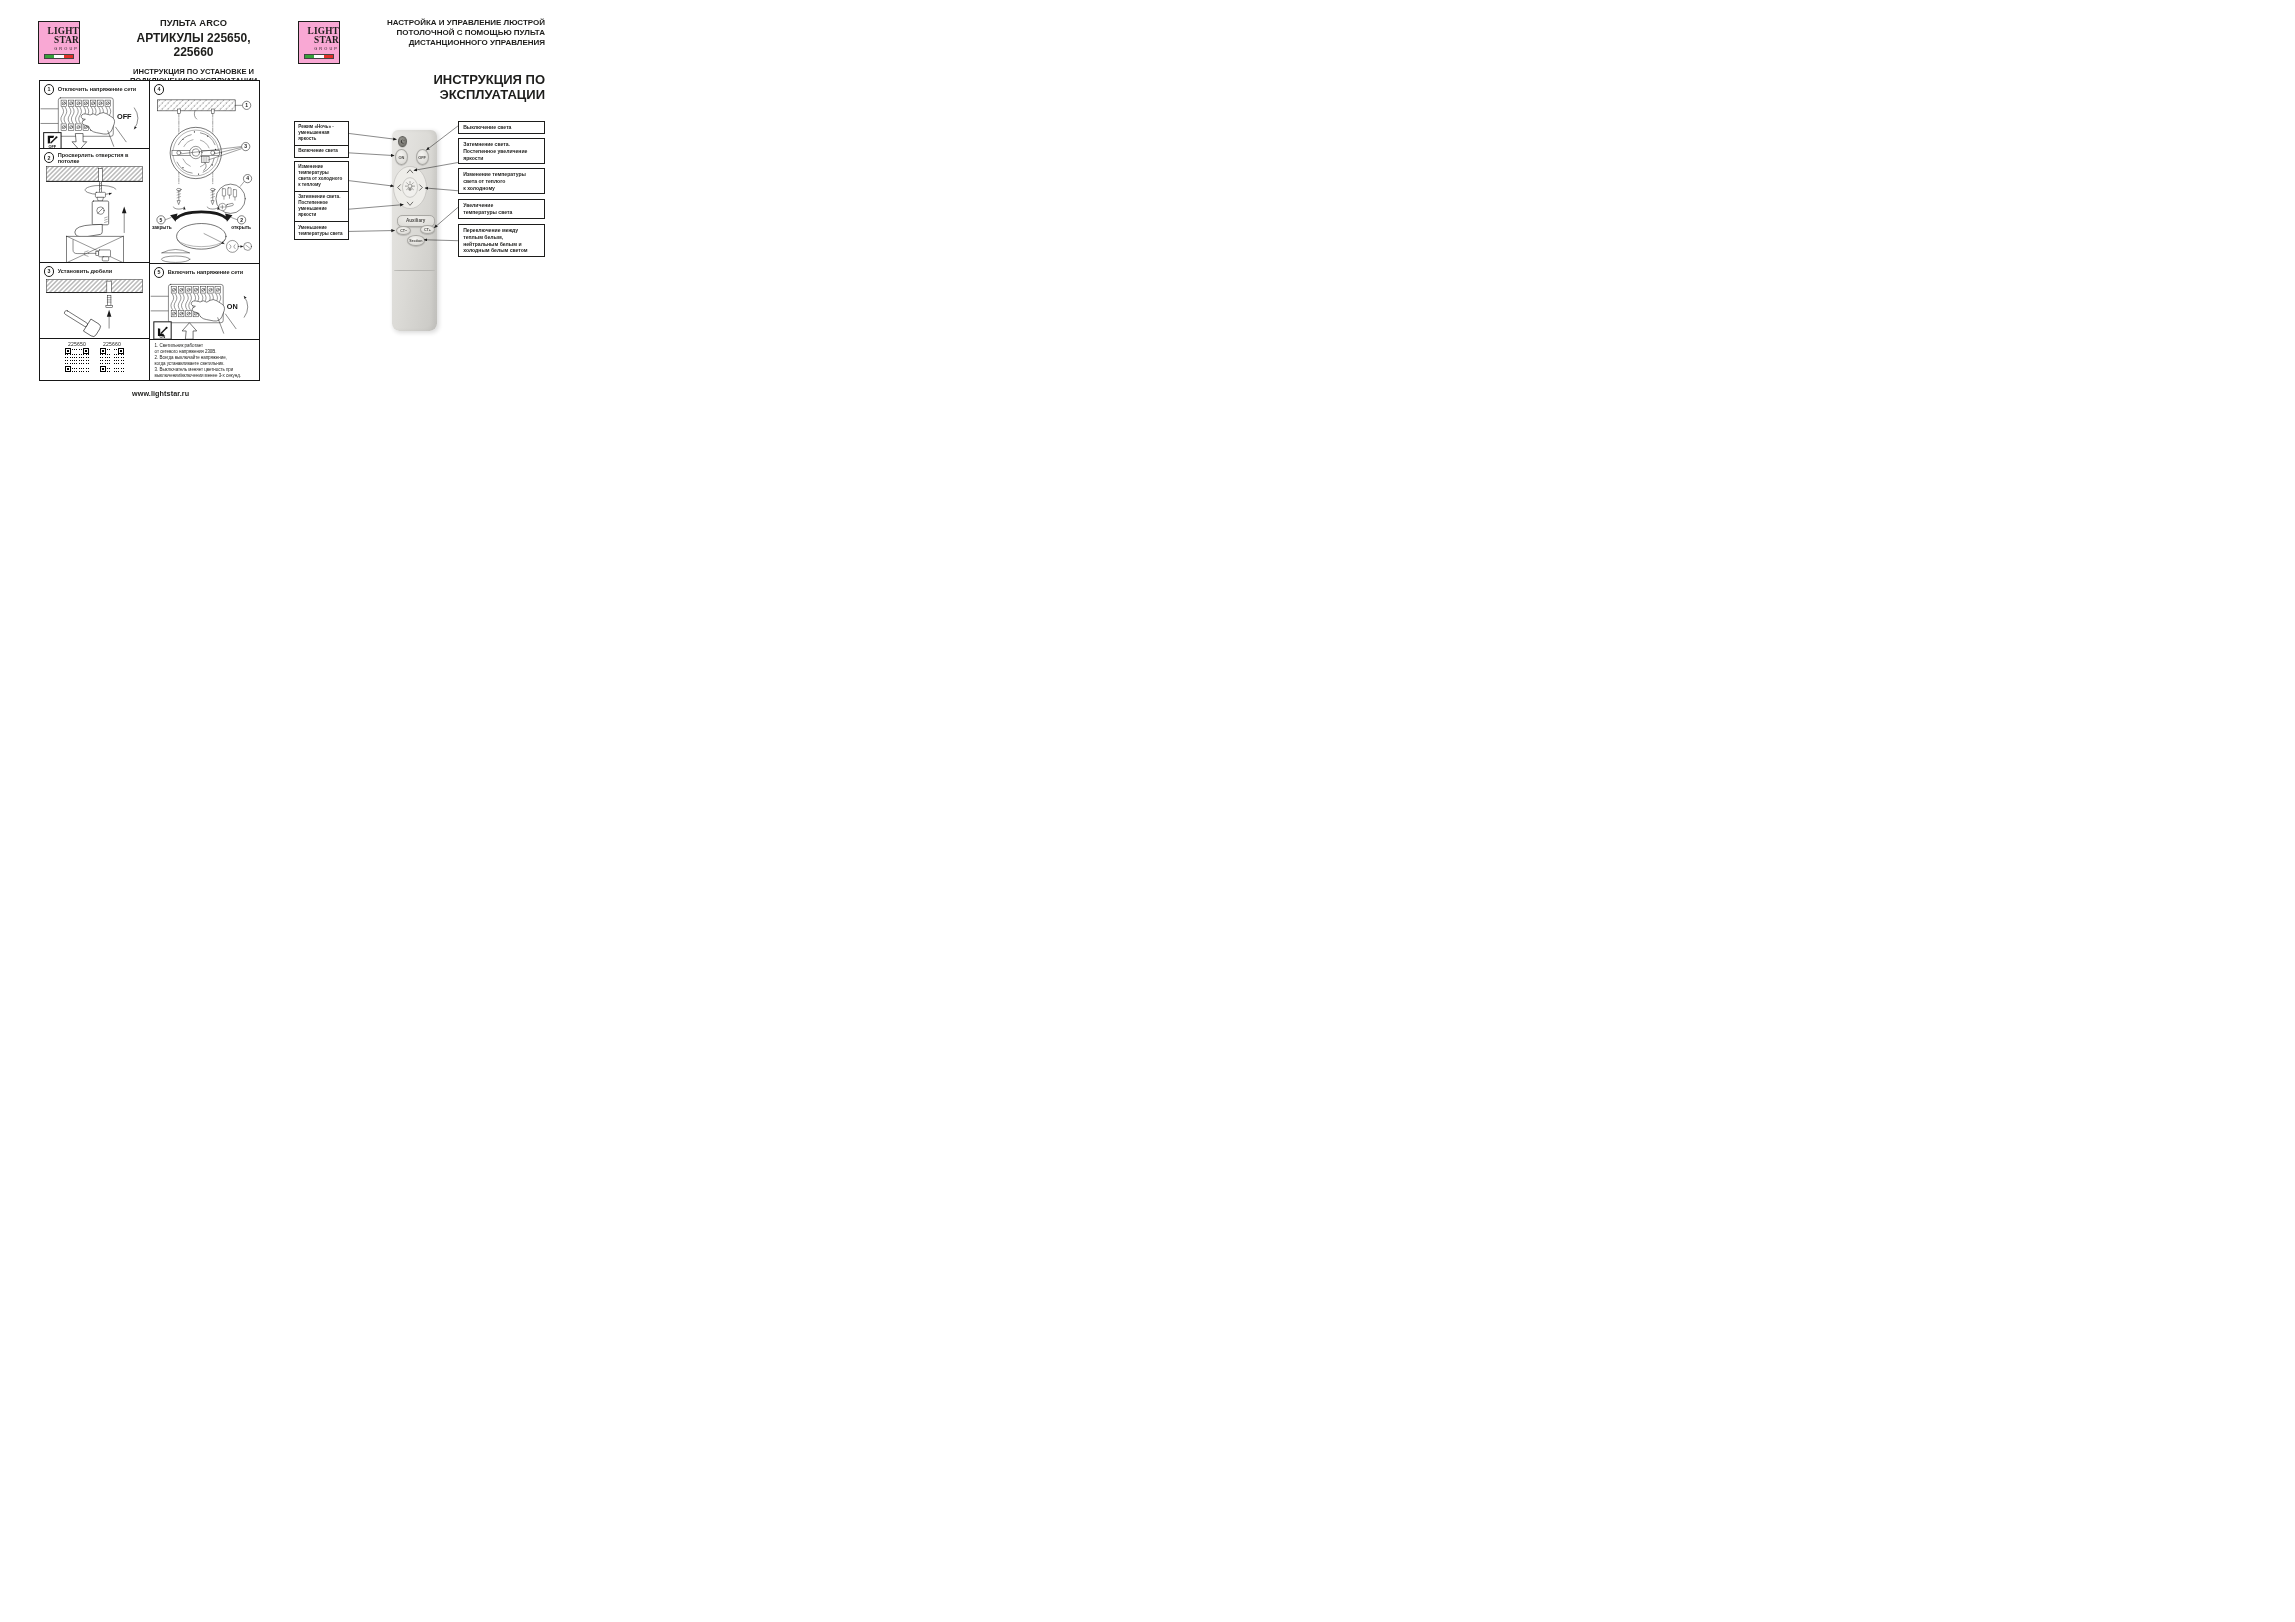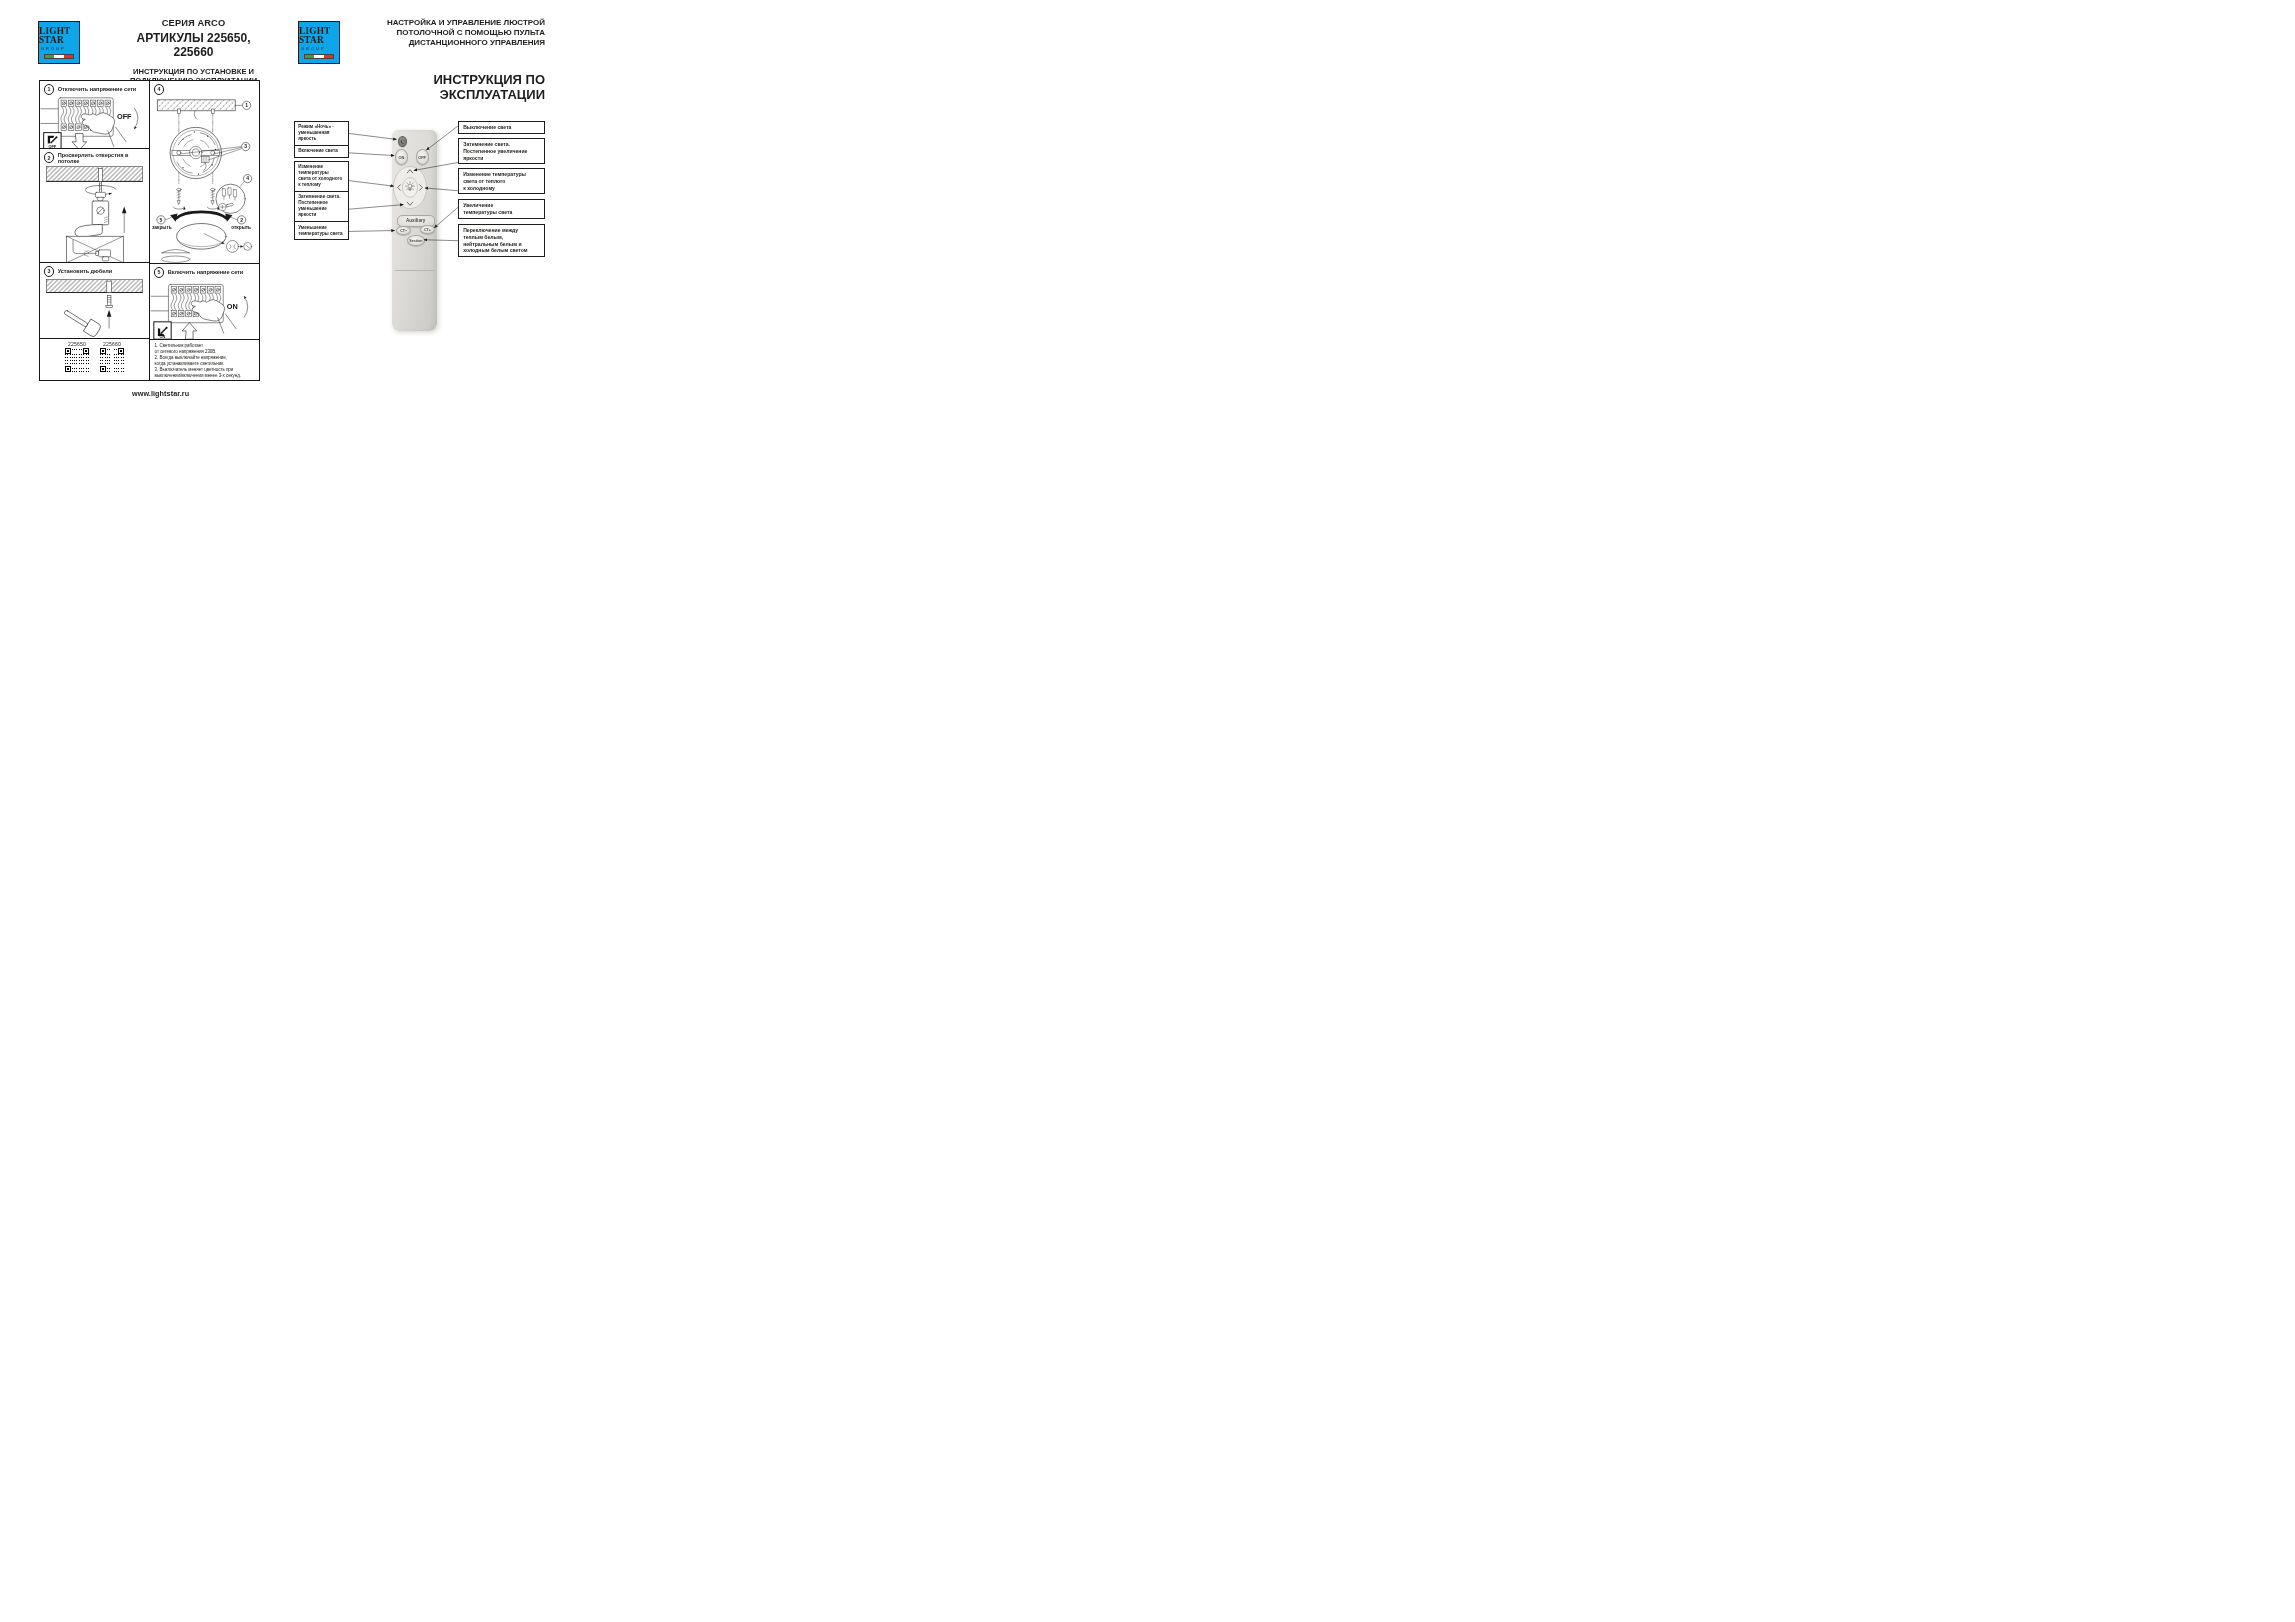--- a/index.html
+++ b/index.html
@@ -1,20 +1,20 @@
 <!DOCTYPE html>
 <html style="font-size:7.4px"><head>
 <meta charset="utf-8">
 <style>
   html,body{margin:0;padding:0;background:#ffffff;}
   .page{position:relative;width:574px;height:406px;background:#fff;overflow:hidden;
         font-family:"Liberation Sans",sans-serif;color:#1d1d1b;}
   
   .logo-box{position:absolute;width:42px;height:43px;border:0.7px solid #1d1d1b;
-            text-align:left;box-sizing:border-box;padding-top:5.1px;background:#0ea5e9;}
+            text-align:right;box-sizing:border-box;padding-top:5.1px;background:#f9a8d4;}
   .logo-light,.logo-star{font-family:"Liberation Serif",serif;font-weight:700;
             font-size:9.3px;line-height:.92;letter-spacing:0.2px;}
   .logo-group{font-size:3.9px;letter-spacing:2.1px;margin-top:1.9px;padding-left:1.9px;}
   .logo-flag{width:28px;height:3.2px;margin:2.8px auto 0;display:flex;border:0.4px solid #444;}
   .logo-flag div{flex:1;}
   
   .install-title{position:absolute;left:116px;top:17.6px;width:155px;text-align:center;font-weight:700;}
   .it-line1{font-size:9.3px;letter-spacing:0.1px;}
   .it-line2{font-size:12px;margin-top:3.7px;}
   .it-line34{font-size:7.6px;margin-top:7.4px;line-height:1.28;white-space:pre-line;}
@@ -115,21 +115,21 @@
     <div class="logo-star">STAR</div>
     <div class="logo-group">GROUP</div>
     <div class="logo-flag">
       <div style="background:#38a13a"></div>
       <div style="background:#ffffff"></div>
       <div style="background:#e0312a"></div>
     </div>
   </div>
 
   <div class="install-title">
-    <div class="it-line1">СЕРИЯ ARCO</div>
+    <div class="it-line1">ПУЛЬТА ARCO</div>
     <div class="it-line2">АРТИКУЛЫ 225650, 225660</div>
     <div class="it-line34">ИНСТРУКЦИЯ ПО УСТАНОВКЕ И
 ПОДКЛЮЧЕНИЮ ЭКСПЛУАТАЦИИ</div>
   </div>
 
   <div class="grid">
     <div class="col col-left">
 
       <div class="cell" style="height:68px">
         <div class="step-head">

